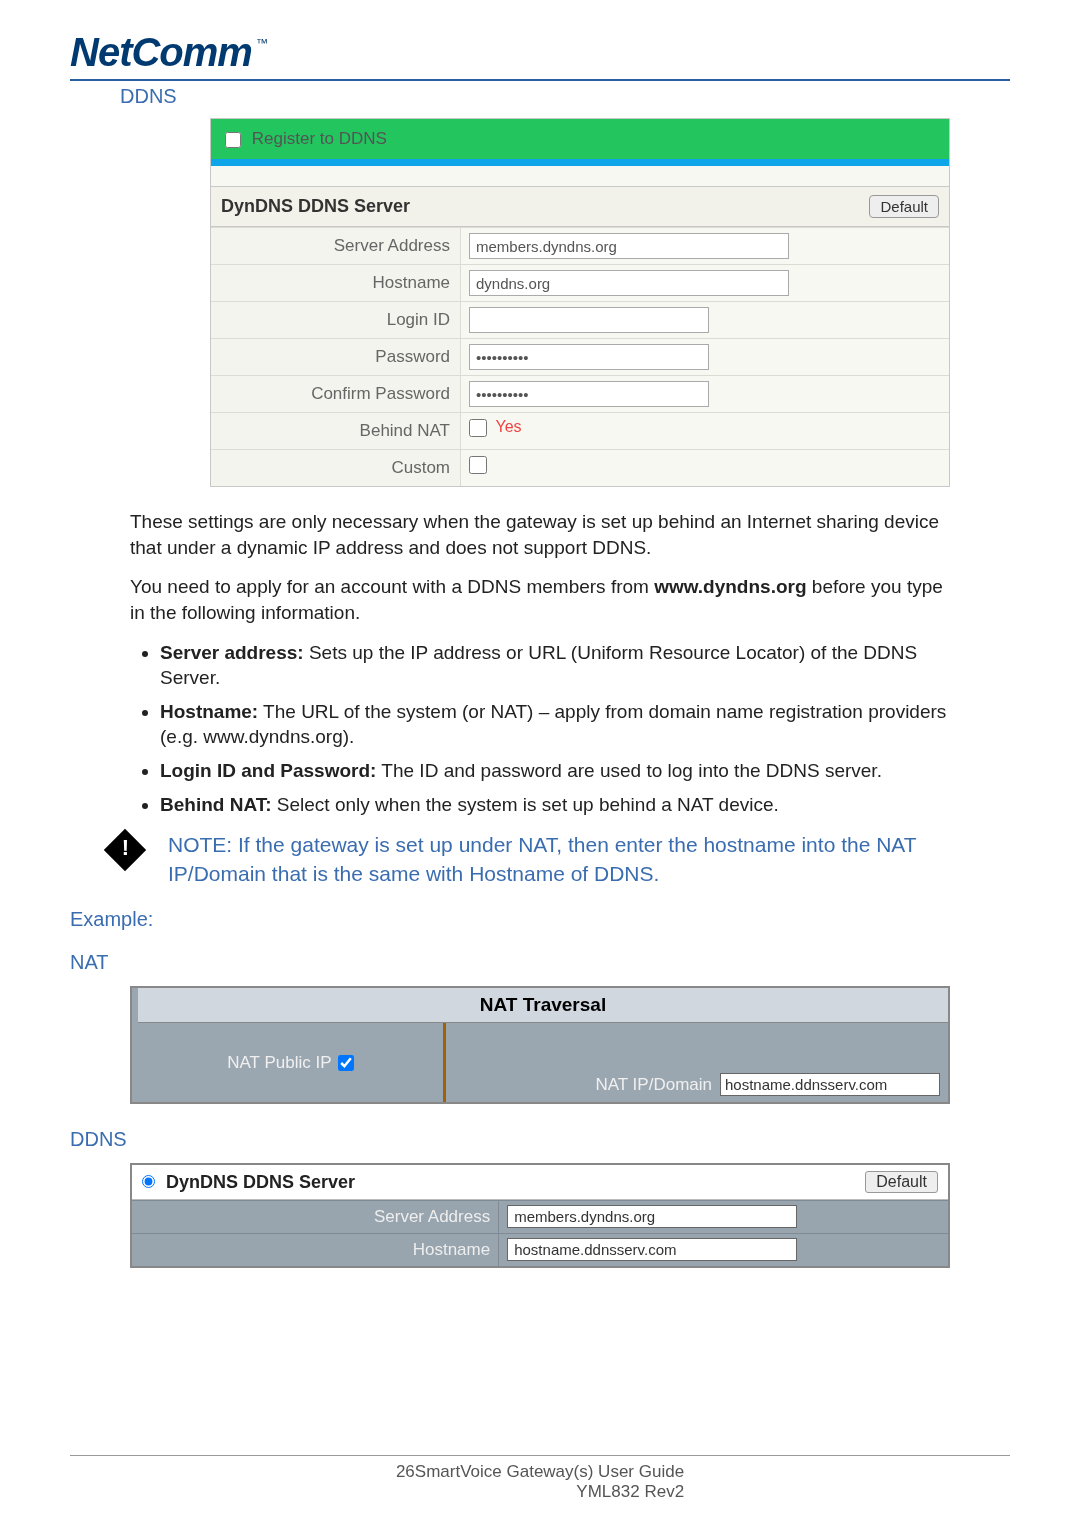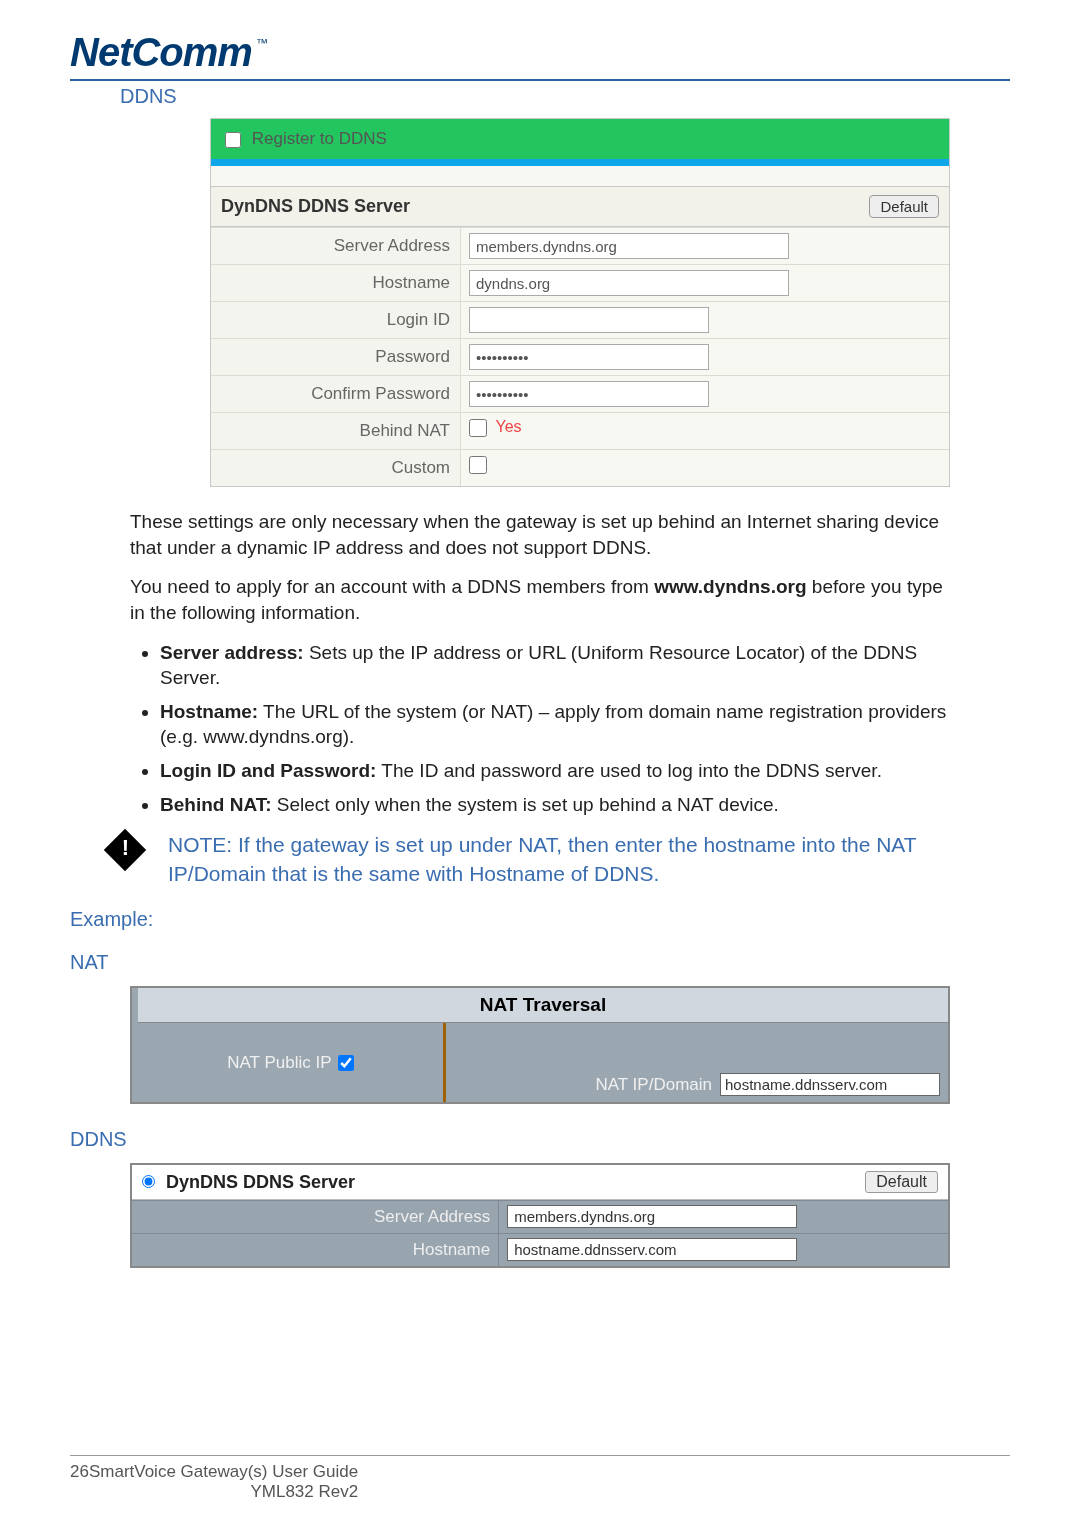--- a/index.html
+++ b/index.html
@@ -271,21 +271,21 @@
     color: #333;
   }
   .footer {
     position: absolute;
     bottom: 30px;
     left: 70px;
     right: 70px;
     border-top: 1px solid #999;
     padding-top: 6px;
     display: flex;
-    justify-content: flex-start;
+    justify-content: center;
     font-size: 17px;
     color: #555;
   }
   .footer .right { text-align: right; }
 </style>
 </head>
 <body>
 
 <div class="logo-row">
   <span class="logo">NetComm</span>

